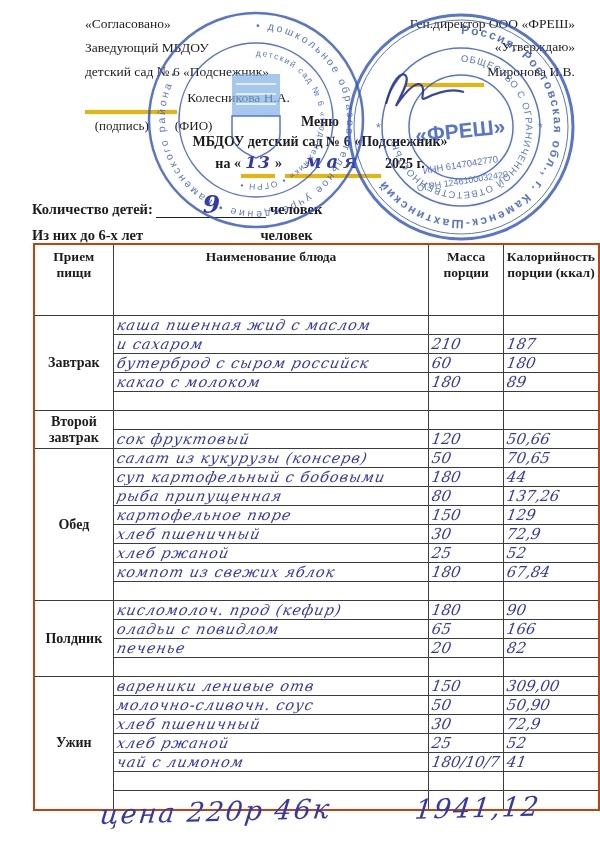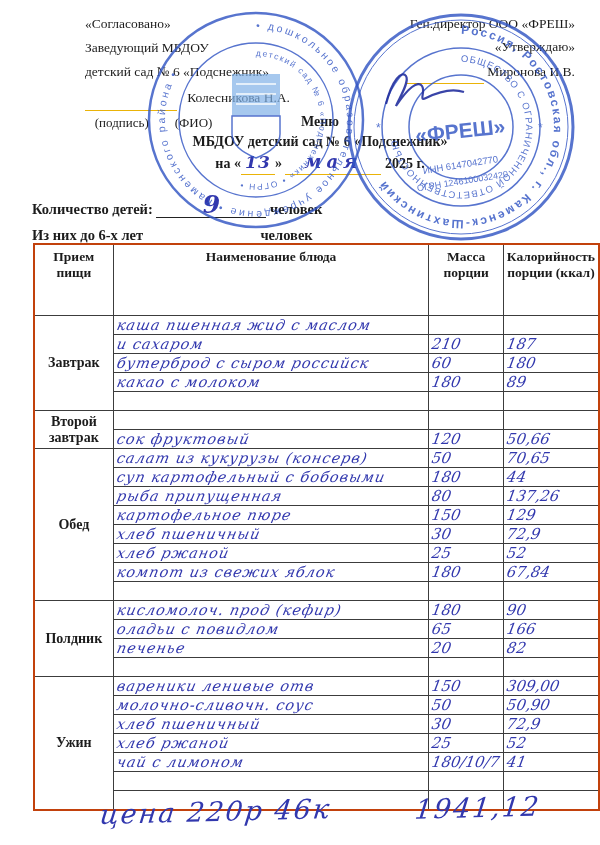--- a/index.html
+++ b/index.html
@@ -7,21 +7,21 @@
   .page{position:absolute;inset:0;}
 
   
   .printed{font-family:"Liberation Serif",serif;color:#1c1c1c;}
   .b{font-weight:bold;}
 
   
   .appr-left{position:absolute;left:85px;top:12px;font-size:13.5px;line-height:24px;}
   .appr-right{position:absolute;right:25px;top:12px;font-size:13.5px;line-height:23px;text-align:right;}
   .sign-row{margin-top:2px;}
-  .uline{display:inline-block;border-bottom:1px solid #eab308;}
+  .uline{display:inline-block;border-bottom:4px solid #eab308;}
   .sublabels{font-size:13px;}
 
   
   .title-block{position:absolute;left:0;top:112px;width:640px;text-align:center;font-size:14px;}
   .title-block div{line-height:20px;}
   .date-line{font-size:14px;}
 
   
   .hw{font-family:"DejaVu Serif",serif;font-style:italic;color:#3238ae;}
   .hw-day{font-size:17px;letter-spacing:1px;}

